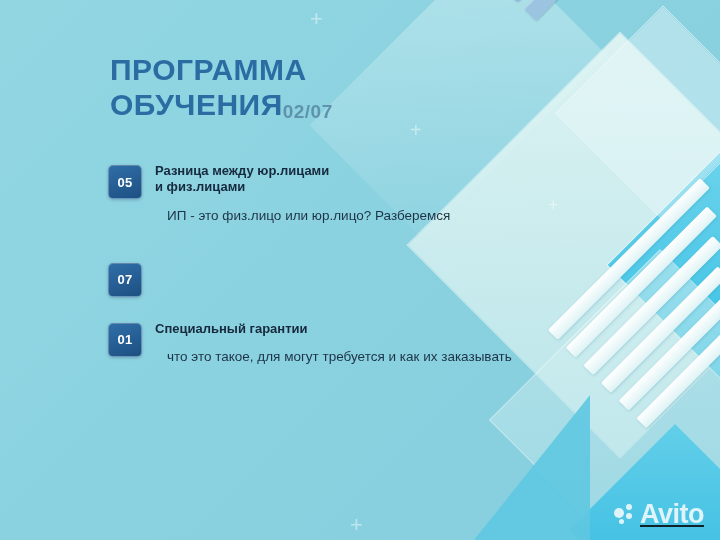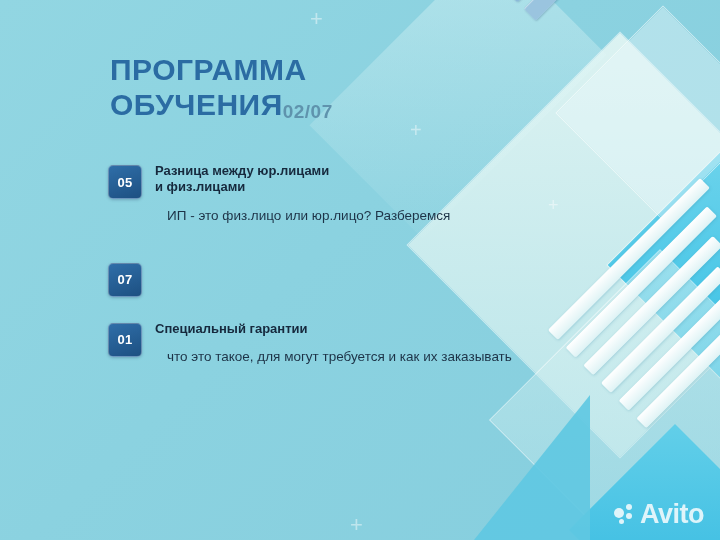--- a/index.html
+++ b/index.html
@@ -207,20 +207,21 @@
 
   
   .avito {
     position: absolute;
     right: 16px;
     bottom: 12px;
     display: flex;
     align-items: center;
     gap: 5px;
     opacity: 0.82;
+    text-decoration: underline;
   }
   .avito-dots {
     position: relative;
     width: 21px;
     height: 21px;
   }
   .avito-dots i {
     position: absolute;
     display: block;
     border-radius: 50%;

